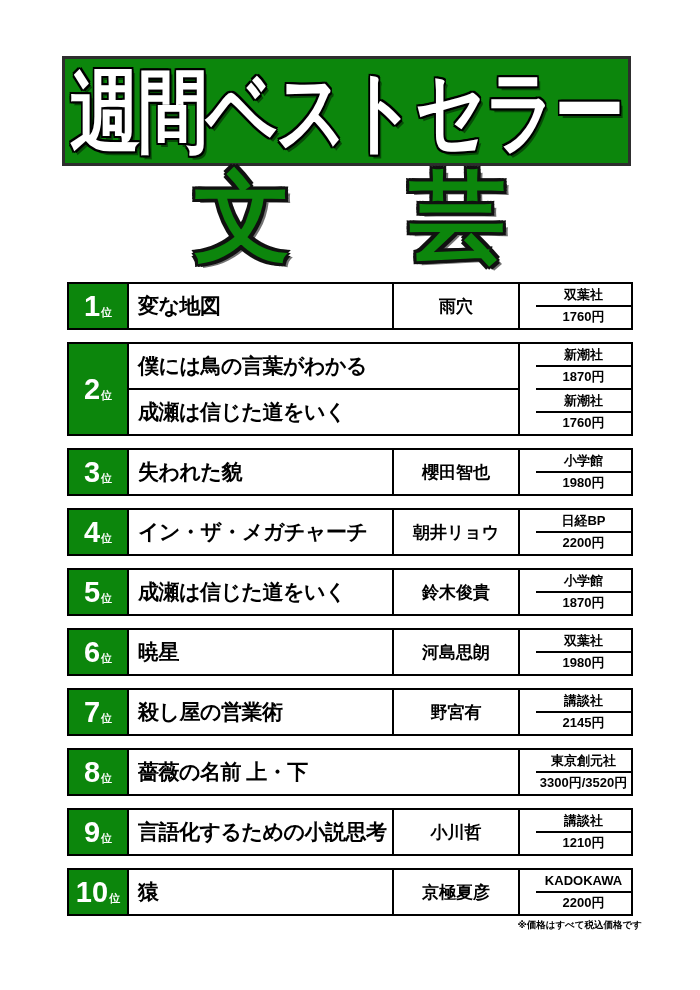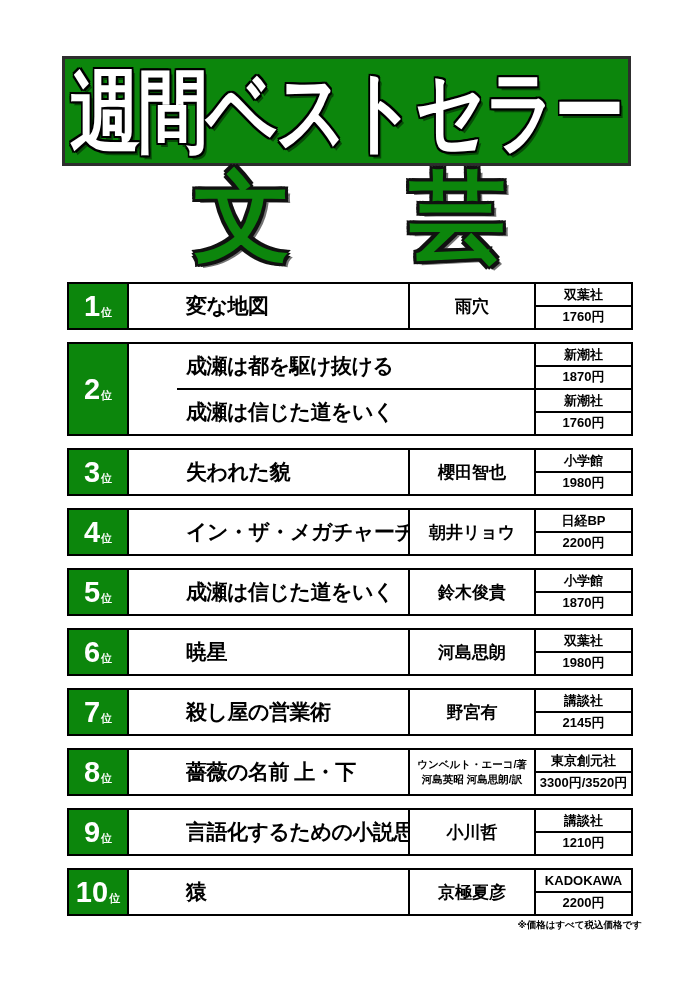--- a/index.html
+++ b/index.html
@@ -57,35 +57,35 @@
   .row.tall { height: 94px; }
 
   .rank-cell {
     width: 60px; flex: 0 0 60px; background: var(--green); color: #fff;
     border-right: 2.5px solid #000;
     display: flex; align-items: center; justify-content: center;
   }
   .rank-num { font-size: 29px; font-weight: bold; line-height: 1; }
   .rank-suffix { font-size: 11px; font-weight: bold; margin-top: 13px; margin-left: 1px; }
 
-  .title-cell { flex: 1 1 auto; display: flex; flex-direction: column; border-right: 2.5px solid #000; min-width: 0; padding-left: 48px; }
+  .title-cell { flex: 1 1 auto; display: flex; flex-direction: column; border-right: 2.5px solid #000; min-width: 0; }
   .book-title {
     flex: 1; display: flex; align-items: center; padding-left: 9px;
     font-size: 21px; font-weight: bold; letter-spacing: -0.5px; white-space: nowrap; overflow: hidden;
   }
   .title-divider { height: 2.5px; background: #000; flex: 0 0 2.5px; }
 
   .author-cell {
     width: 126px; flex: 0 0 126px; border-right: 2.5px solid #000;
     display: flex; flex-direction: column; align-items: center; justify-content: center;
   }
   .author-name { font-size: 17px; font-weight: bold; white-space: nowrap; }
   .author-cell.multi .author-name { font-size: 10.5px; line-height: 1.45; }
 
-  .pub-cell { width: 95px; flex: 0 0 95px; display: flex; flex-direction: column; }
+  .pub-cell { width: 95px; flex: 0 0 95px; display: flex; flex-direction: column; margin-left: 16px; }
   .pub-block { flex: 1; display: flex; flex-direction: column; min-height: 0; }
   .pub-name, .pub-price {
     flex: 1; display: flex; align-items: center; justify-content: center;
     font-size: 13px; font-weight: bold; white-space: nowrap;
   }
   .pub-divider { height: 1.5px; background: #000; flex: 0 0 1.5px; }
   .entry-divider { height: 2.5px; background: #000; flex: 0 0 2.5px; }
 
   
   .footnote {
@@ -127,21 +127,21 @@
             <div class="pub-price">1760円</div>
           </div>
         </div>
       </div>
       <div class="row tall">
         <div class="rank-cell">
           <span class="rank-num">2</span>
           <span class="rank-suffix">位</span>
         </div>
         <div class="title-cell">
-          <div class="book-title">成瀬は都を駆け抜ける</div>
+          <div class="book-title">僕には鳥の言葉がわかる</div>
           <div class="title-divider"></div>
           <div class="book-title">成瀬は信じた道をいく</div>
         </div>
         <div class="pub-cell">
           <div class="pub-block">
             <div class="pub-name">新潮社</div>
             <div class="pub-divider"></div>
             <div class="pub-price">1870円</div>
           </div>
           <div class="entry-divider"></div>
@@ -248,24 +248,20 @@
         </div>
       </div>
       <div class="row">
         <div class="rank-cell">
           <span class="rank-num">8</span>
           <span class="rank-suffix">位</span>
         </div>
         <div class="title-cell">
           <div class="book-title">薔薇の名前 上・下</div>
         </div>
-        <div class="author-cell multi">
-          <div class="author-name">ウンベルト・エーコ/著</div>
-          <div class="author-name">河島英昭 河島思朗/訳</div>
-        </div>
         <div class="pub-cell">
           <div class="pub-block">
             <div class="pub-name">東京創元社</div>
             <div class="pub-divider"></div>
             <div class="pub-price">3300円/3520円</div>
           </div>
         </div>
       </div>
       <div class="row">
         <div class="rank-cell">

